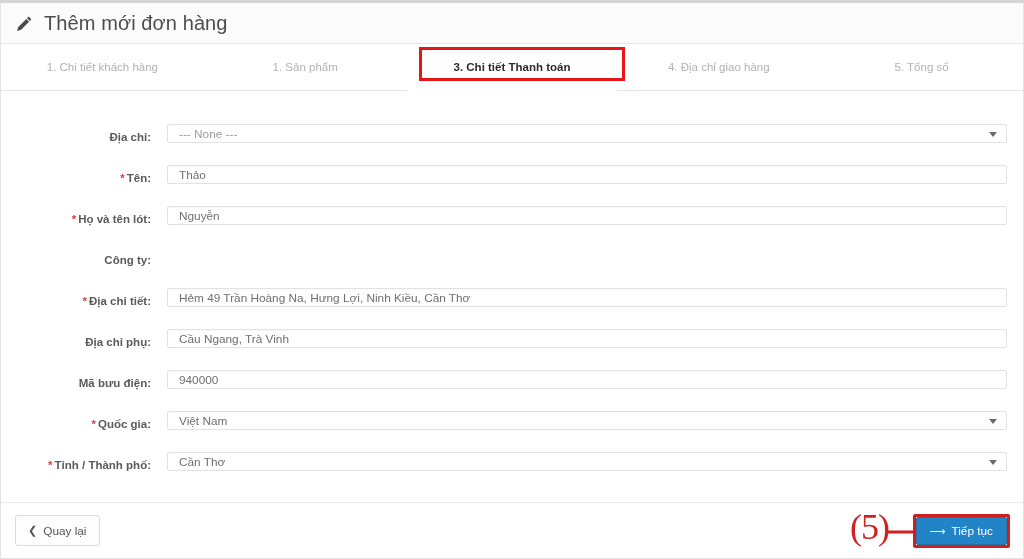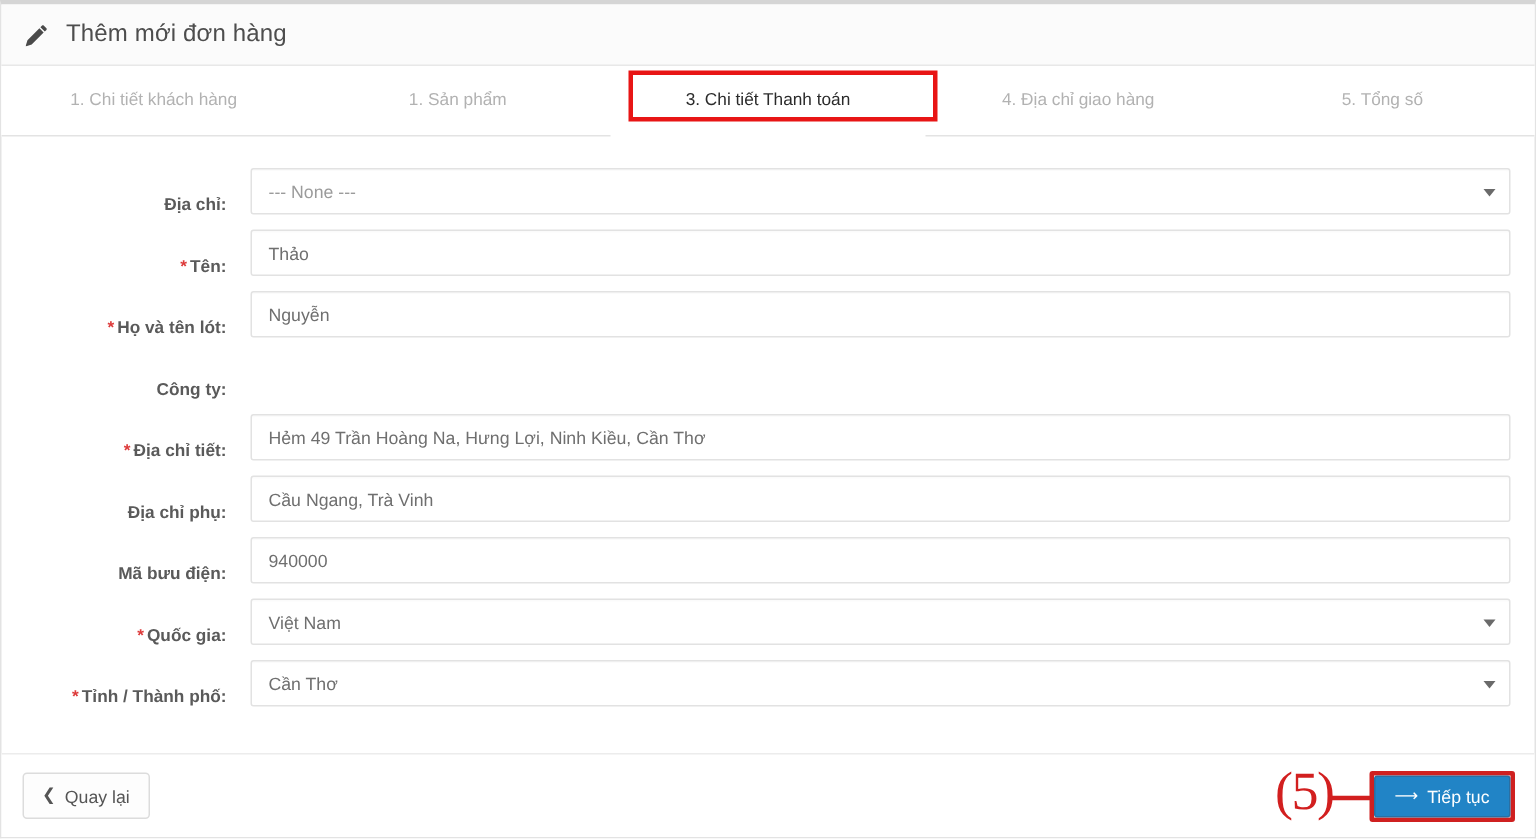--- a/index.html
+++ b/index.html
@@ -33,21 +33,21 @@
   }
   .pencil-icon {
     width: 15px; height: 15px;
     margin-right: 12px;
     flex: 0 0 auto;
     color: #4a4a4a;
     display: inline-block;
   }
   .pencil-icon svg { display: block; }
   .panel-title {
-    font-size: 16px;
+    font-size: 20px;
     color: #4d4d4d;
     letter-spacing: .1px;
   }
 
   
   .tabs {
     position: relative;
     display: flex;
     height: 47px;
     background: #ffffff;
@@ -60,21 +60,21 @@
     font-size: 11.5px;
     color: #b2b2b2;
     border-bottom: 1px solid #e3e3e3;
     background: #ffffff;
     position: relative;
     text-align: left;
     padding: 0 4px;
   }
   .tab.active {
     color: #2b2b2b;
-    font-weight: normal;
+    font-weight: bold;
     border-bottom: 1px solid transparent;
   }
   .tab-gap { width: 4px; flex: 0 0 4px; border-bottom: 1px solid #ffffff; }
 
   
   .tab-highlight {
     position: absolute;
     left: 418px;
     top: 3px;
     width: 206px;
@@ -109,21 +109,21 @@
     font-weight: bold;
     margin-right: 2px;
     font-size: 11.5px;
   }
   .field-wrap {
     flex: 1 1 auto;
     padding-right: 16px;
   }
   .field {
     position: relative;
-    height: 31px;
+    height: 19px;
     border: 1px solid #e2e2e2;
     border-radius: 2px;
     background: #ffffff;
     display: flex;
     align-items: center;
     padding-left: 11px;
     font-size: 11.8px;
     color: #6f6f6f;
     box-shadow: inset 0 1px 1px rgba(0,0,0,.02);
     margin-top: 29px;

